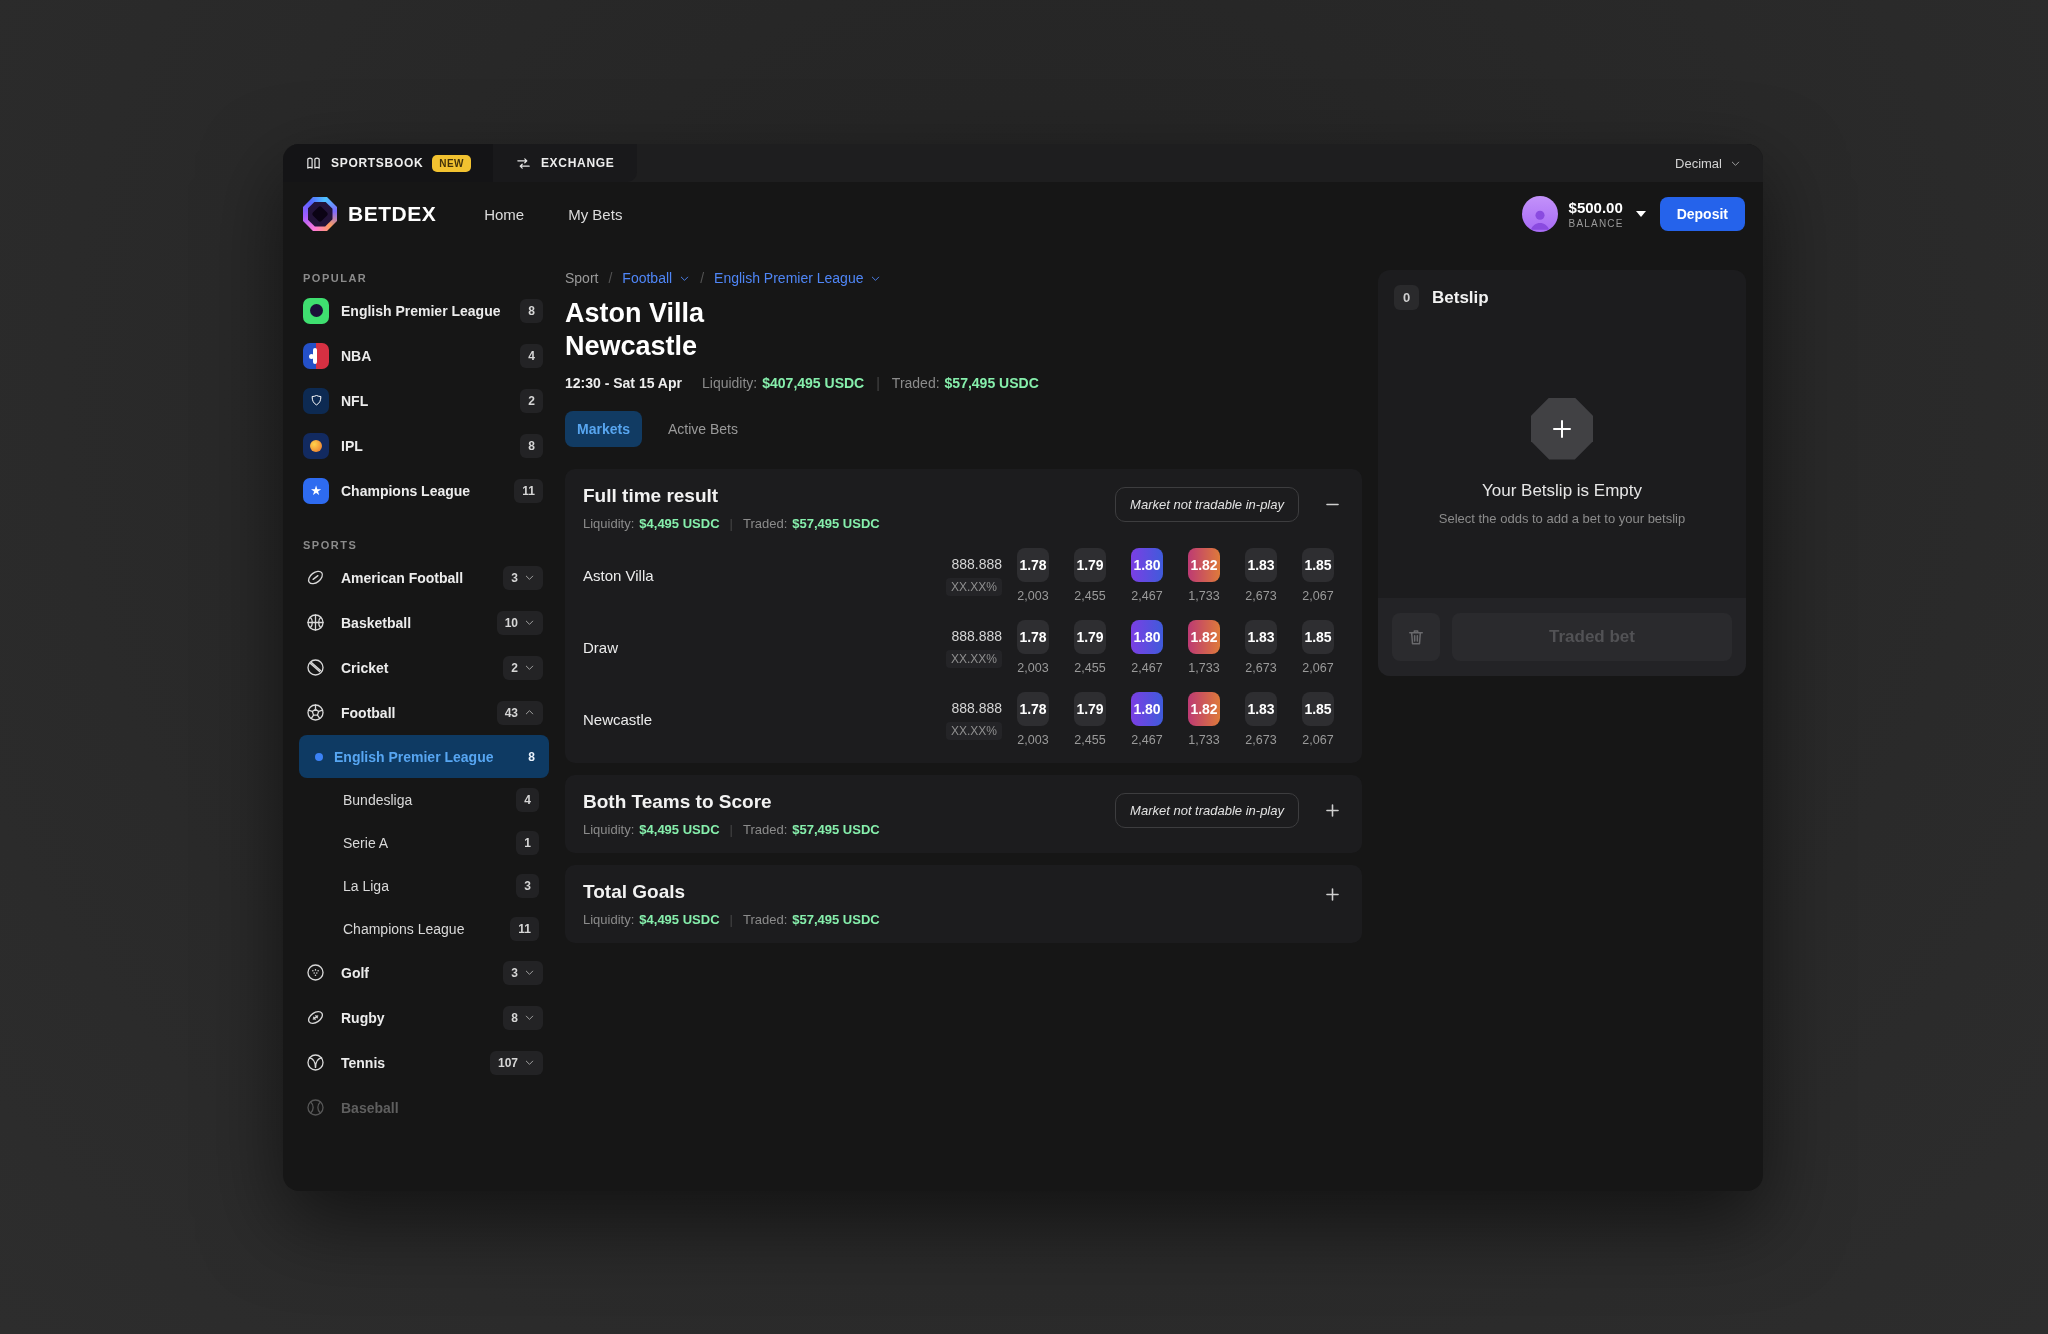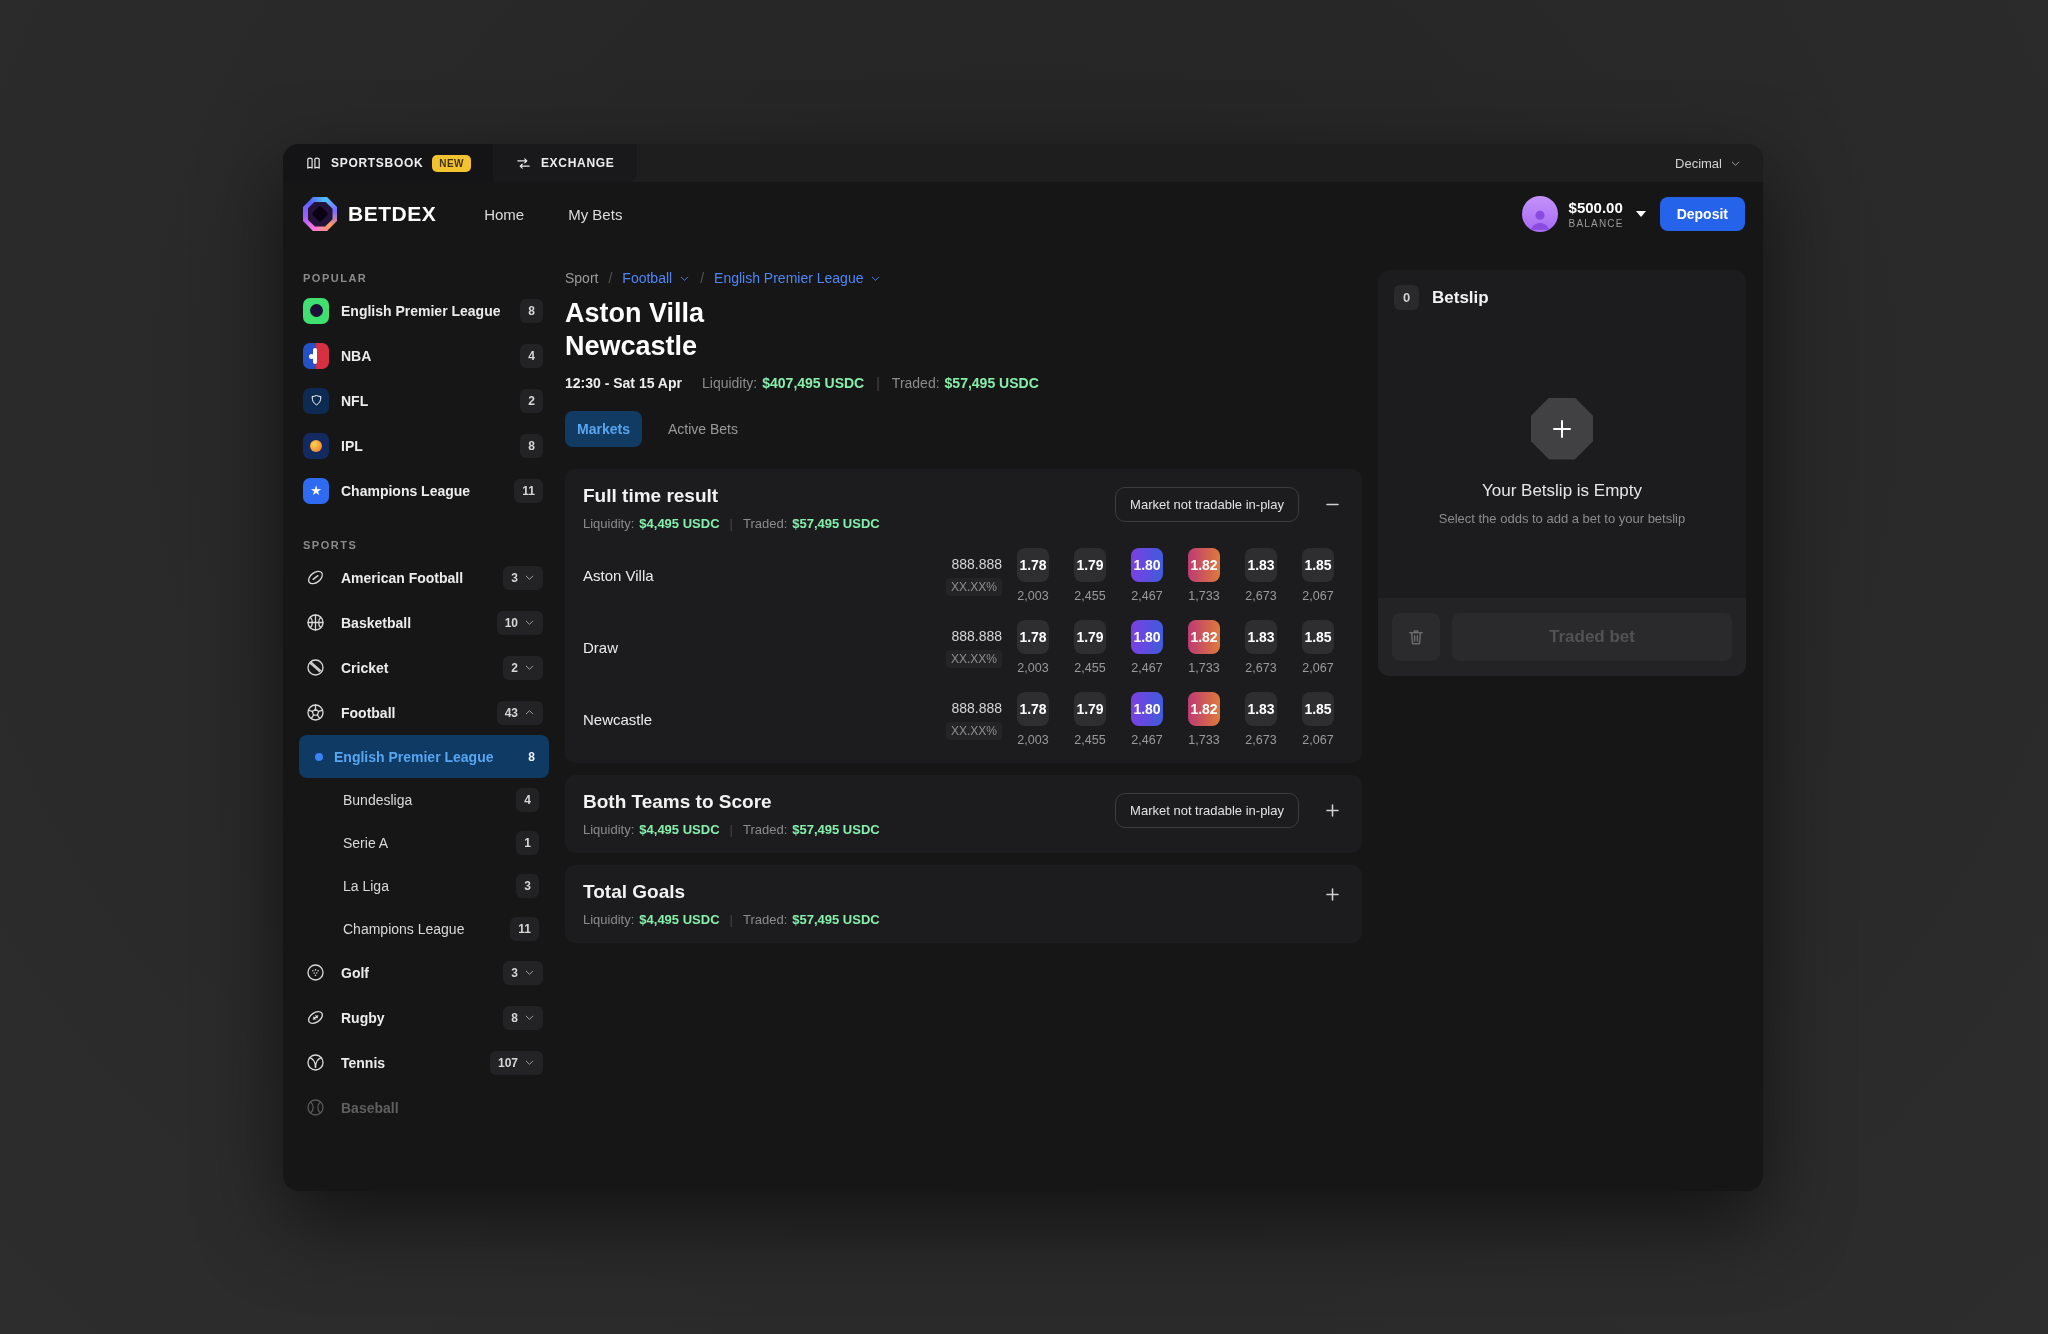--- a/index.html
+++ b/index.html
@@ -86,21 +86,21 @@
   .vtab{font-size:14px;color:#9a9a9a;padding:10px 12px;cursor:pointer;}
   .vtab.active{background:#113b63;color:#58a6f0;border-radius:8px;font-weight:600;}
 
   .market-card{background:#1c1c1e;border-radius:10px;padding:16px 18px;margin-top:22px;}
   .market-card + .market-card{margin-top:12px;}
   .mc-head{display:flex;align-items:flex-start;}
   .mc-titleblock{flex:1;}
   .mc-title{font-size:19px;font-weight:600;color:#f2f2f2;}
   .mc-liquidity{margin-top:9px;font-size:13px;display:flex;align-items:center;}
   .mc-liquidity .meta-sep{margin:0 10px;}
-  .mc-actions{display:flex;align-items:center;gap:22px;margin-top:2px;}
+  .mc-actions{display:flex;align-items:center;gap:22px;margin-top:2px;font-style:italic;}
   .not-tradable{border:1px solid #3d3d3f;border-radius:10px;padding:9px 14px;font-size:13px;color:#e2e2e2;}
   .icon-btn{background:none;border:none;padding:2px;cursor:pointer;display:flex;}
   .icon-btn svg{width:19px;height:19px;stroke:#cfcfcf;fill:none;stroke-width:2;stroke-linecap:round;}
 
   .odds-grid{display:grid;grid-template-columns:1fr 96px repeat(6,52px);column-gap:5px;align-items:center;}
   .tbl-head{margin-top:20px;font-size:13px;color:#9a9a9a;}
   .th-sel{display:flex;align-items:center;gap:8px;}
   .th-sel svg{width:15px;height:15px;stroke:#9a9a9a;fill:none;stroke-width:1.6;}
   .th-lt{text-align:right;}
   .th-back{grid-column:span 3;text-align:center;}

